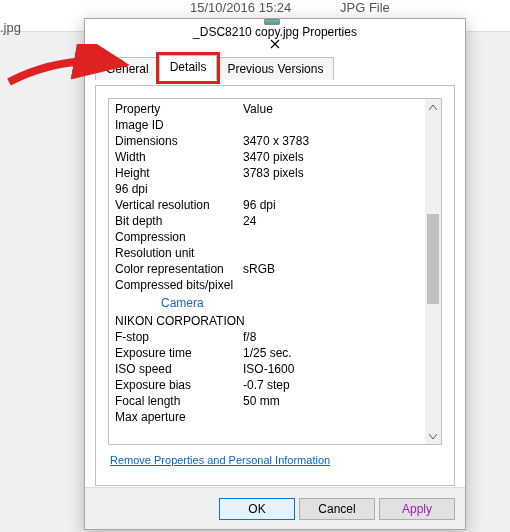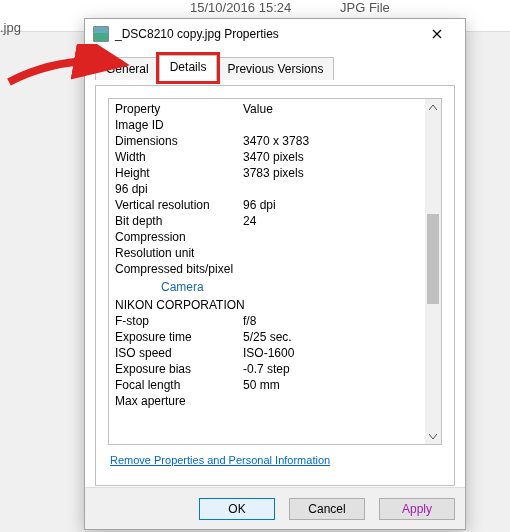--- a/index.html
+++ b/index.html
@@ -35,20 +35,21 @@
       box-shadow: 0 4px 16px rgba(0,0,0,0.25);
       display: flex;
       flex-direction: column;
     }
     .titlebar {
       height: 30px;
       display: flex;
       align-items: center;
       padding: 0 8px;
       background: #fff;
+      flex-direction: column;
     }
     .title-icon {
       width: 16px; height: 16px;
       background: linear-gradient(#6ab 40%, #4a8 40%);
       border: 1px solid #888;
       border-radius: 1px;
       margin-right: 6px;
     }
     .titlebar .title { flex: 1; font-size: 12px; color: #000; }
     .close-btn {
@@ -156,21 +157,21 @@
       font-size: 11px;
     }
     .button-bar {
       height: 42px;
       background: #f0f0f0;
       border-top: 1px solid #ddd;
       display: flex;
       justify-content: flex-end;
       align-items: center;
       padding: 0 10px;
-      gap: 14px;
+      gap: 4px;
     }
     .btn {
       min-width: 76px;
       height: 22px;
       font-size: 12px;
       font-family: inherit;
       background: #e1e1e1;
       border: 1px solid #adadad;
       cursor: pointer;
     }
@@ -261,34 +262,38 @@
             </div>
           <div class="prop-row">
               <div class="col-name">Compression</div>
               <div class="col-value"></div>
             </div>
           <div class="prop-row">
               <div class="col-name">Resolution unit</div>
               <div class="col-value"></div>
             </div>
           <div class="prop-row">
+              <div class="col-name">Color representation</div>
+              <div class="col-value">sRGB</div>
+            </div>
+          <div class="prop-row">
               <div class="col-name">Compressed bits/pixel</div>
               <div class="col-value"></div>
             </div>
           <div class="section-header">Camera</div>
           <div class="prop-row">
               <div class="col-value">NIKON CORPORATION</div>
             </div>
           <div class="prop-row">
               <div class="col-name">F-stop</div>
               <div class="col-value">f/8</div>
             </div>
           <div class="prop-row">
               <div class="col-name">Exposure time</div>
-              <div class="col-value">5/25 sec.</div>
+              <div class="col-value">1/25 sec.</div>
             </div>
           <div class="prop-row">
               <div class="col-name">ISO speed</div>
               <div class="col-value">ISO-1600</div>
             </div>
           <div class="prop-row">
               <div class="col-name">Exposure bias</div>
               <div class="col-value">-0.7 step</div>
             </div>
           <div class="prop-row">

